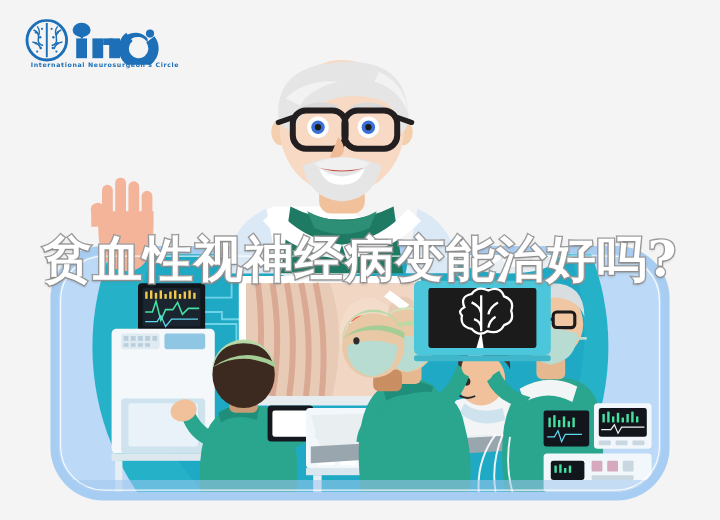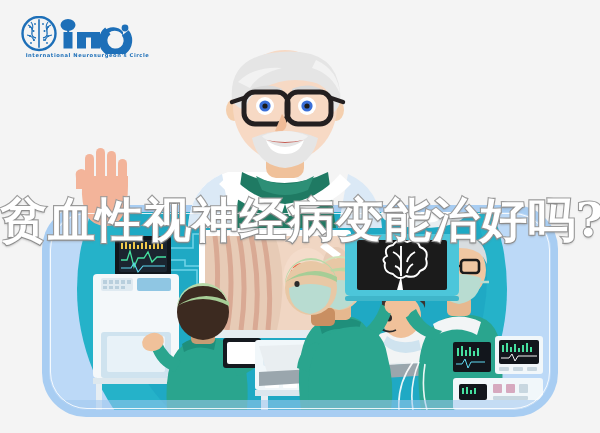--- a/index.html
+++ b/index.html
@@ -48,21 +48,21 @@
   #doctor{position:absolute;left:170px;top:48px;width:230px;height:180px;}
 
   
   #hand{position:absolute;left:72px;top:148px;width:66px;height:78px;}
 
   
   #title{
     position:absolute;left:0;top:196px;width:600px;
     text-align:center;z-index:60;
     font-family:"DejaVu Serif", serif;
-    font-weight:700;font-size:47px;line-height:1;
+    font-weight:700;font-size:41px;line-height:1;
     color:#ffffff;letter-spacing:1px;white-space:nowrap;
     -webkit-text-stroke:2.2px #9b9b9b;
     paint-order:stroke fill;
     text-shadow:0 2px 2px rgba(120,120,120,.45);
   }
   #title span{position:relative;}
 </style>
 </head>
 <body>
 

